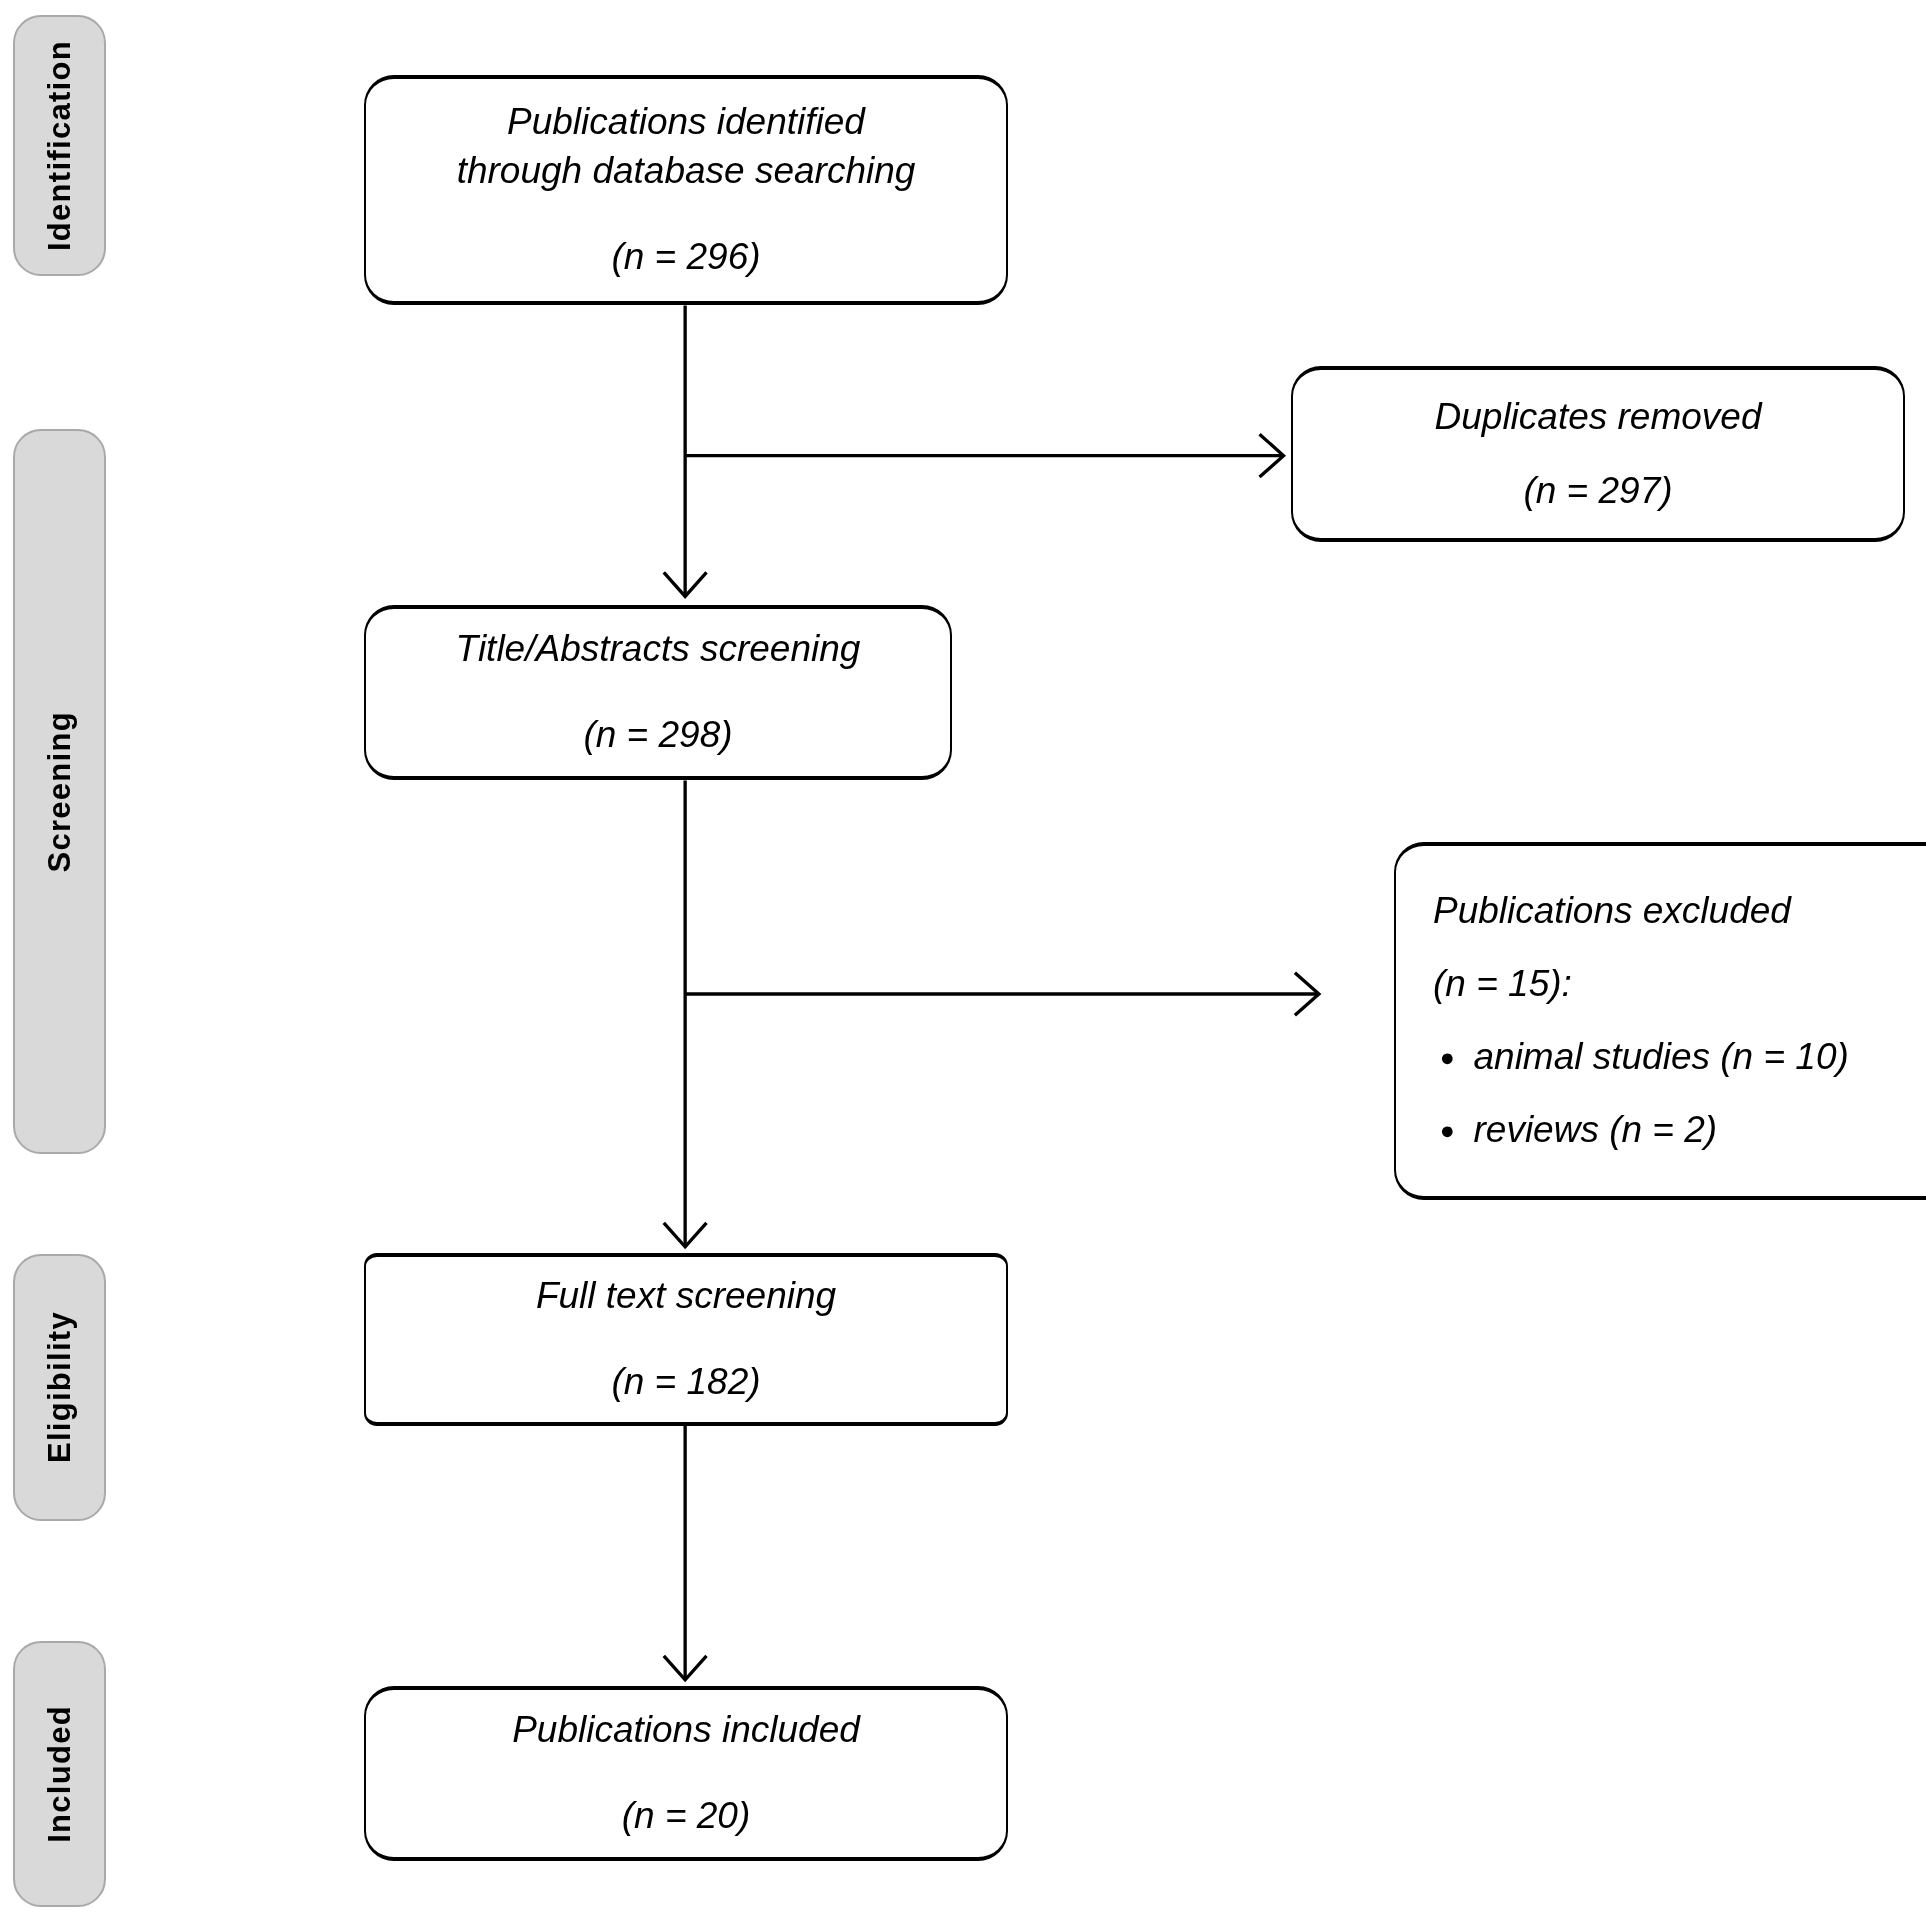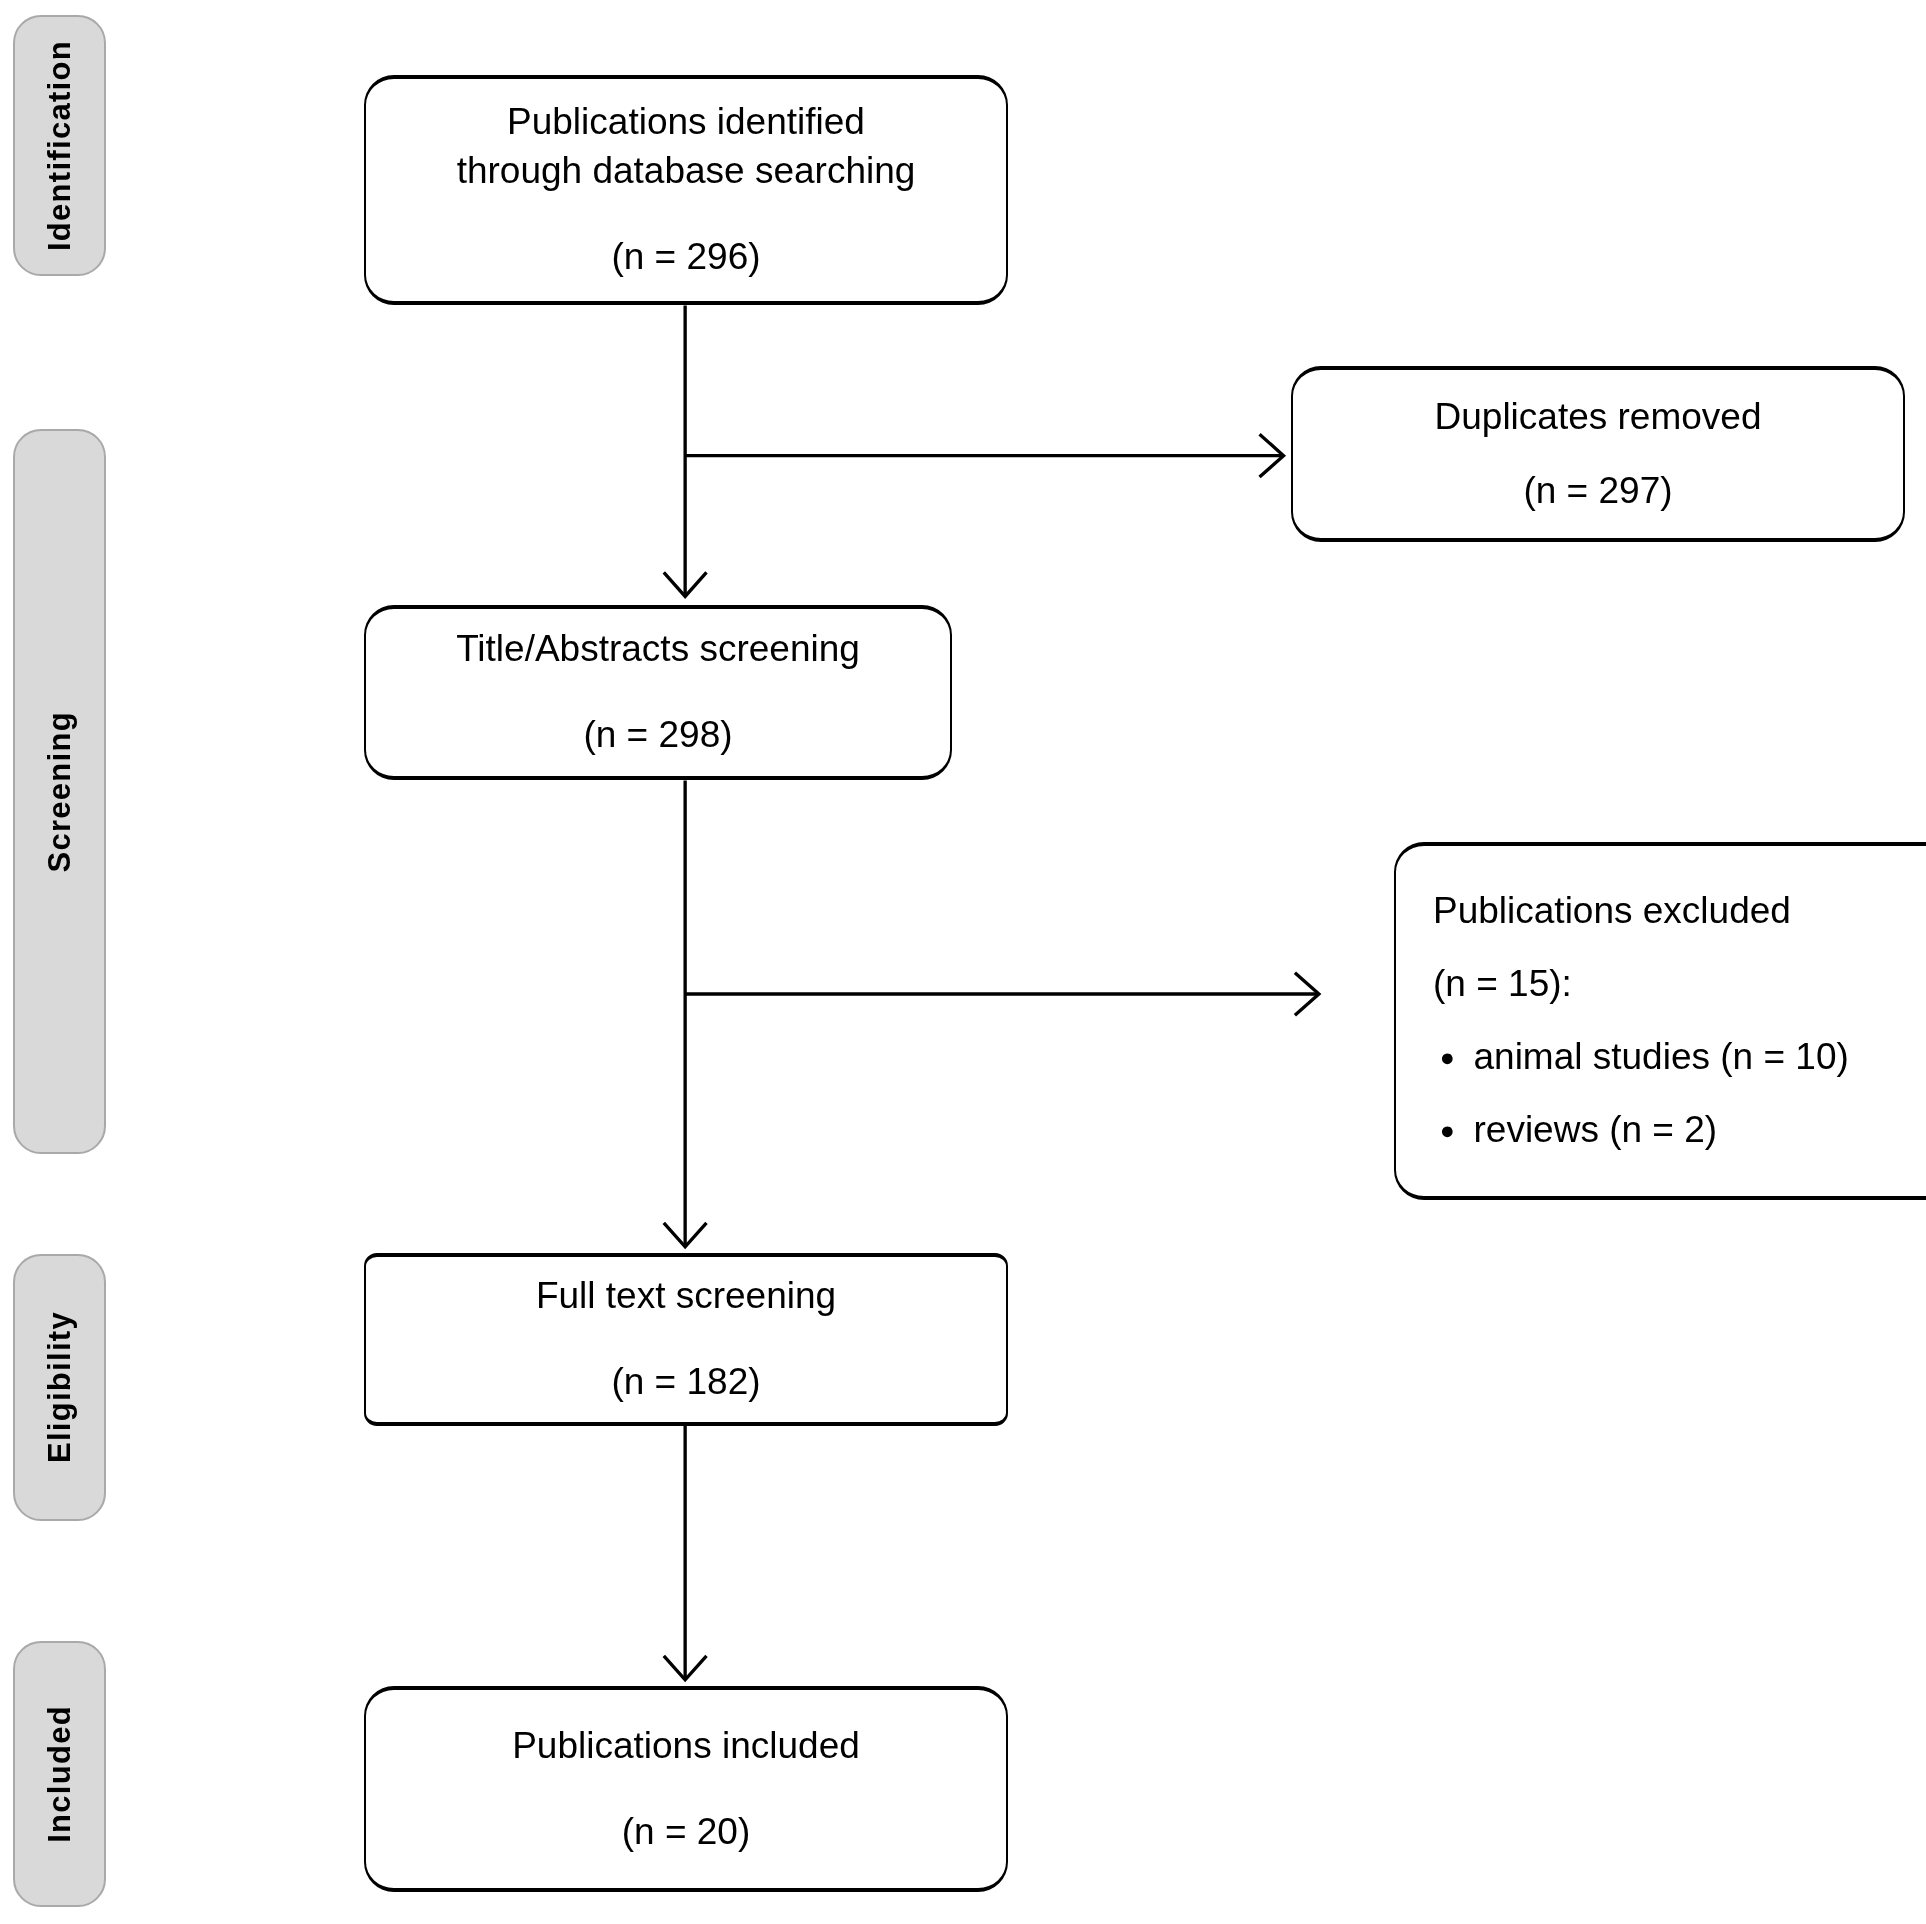--- a/index.html
+++ b/index.html
@@ -50,20 +50,21 @@
     border-width: 4.7px 2.7px;
     border-radius: 30px;
     box-sizing: border-box;
     display: flex;
     flex-direction: column;
     align-items: center;
     justify-content: center;
     text-align: center;
     font-size: 37px;
     line-height: 1.32;
+    font-style: italic;
   }
   .box-n { margin-top: 37px; }
   .excluded-box {
     align-items: flex-start;
     justify-content: space-evenly;
     text-align: left;
     padding: 16.7px 27px 16.7px 37px;
   }
   .bullet-row {
     display: flex;
@@ -122,21 +123,21 @@
   <div class="flow-box" style="left:364px; top:605px; width:588px; height:175px;">
     <div class="box-title">Title/Abstracts screening</div>
     <div class="box-n">(n = 298)</div>
   </div>
 
   <div class="flow-box" style="left:364px; top:1253px; width:644px; height:173px;border-radius:13px;">
     <div class="box-title">Full text screening</div>
     <div class="box-n">(n = 182)</div>
   </div>
 
-  <div class="flow-box" style="left:364px; top:1686px; width:644px; height:206px;">
+  <div class="flow-box" style="left:364px; top:1686px; width:644px; height:175px;">
     <div class="box-title">Publications included</div>
     <div class="box-n">(n = 20)</div>
   </div>
 
   <div class="flow-box" style="left:1291px; top:366px; width:614px; height:176px;">
     <div class="box-title">Duplicates removed</div>
     <div class="box-n" style="margin-top:25px;">(n = 297)</div>
   </div>
 
   <div class="flow-box excluded-box" style="left:1394px; top:842px; width:584px; height:358px;">

